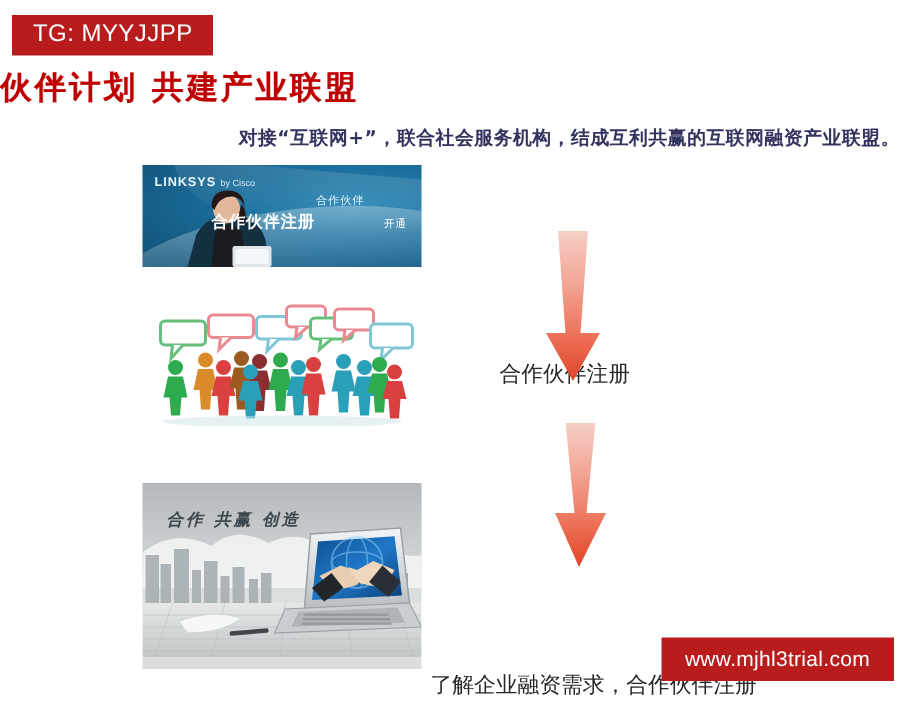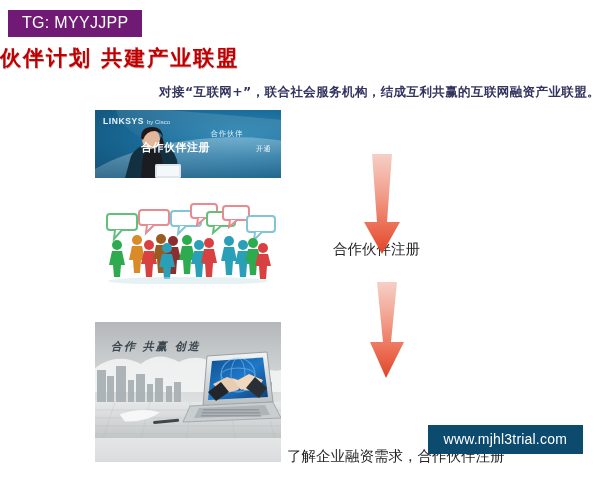--- a/index.html
+++ b/index.html
@@ -13,21 +13,21 @@
     position: relative;
     overflow: hidden;
     font-family: "Liberation Sans", sans-serif;
   }
 
   
   #tg-tag {
     position: absolute;
     left: 8px;
     top: 10px;
-    background: #701a75;
+    background: #b91c1c;
     color: #ffffff;
     font-size: 16px;
     letter-spacing: 0.3px;
     padding: 5px 14px 6px 14px;
     line-height: 1;
     font-family: "Liberation Sans", sans-serif;
   }
 
   
   #slide-title {
@@ -147,21 +147,21 @@
     top: 0;
     width: 186px;
     height: 88px;
     background: #ffffff;
   }
 
   
   #thumb-handshake {
     top: 0;
     width: 186px;
-    height: 140px;
+    height: 124px;
     background: linear-gradient(180deg,#b9bcbe 0%, #c9cccd 30%, #dfe1e2 55%, #eceeee 72%, #d9dbdc 100%);
   }
   #handshake-caption {
     position: absolute;
     left: 16px;
     top: 17px;
     color: #3c4850;
     font-size: 11px;
     font-weight: bold;
     letter-spacing: 2px;
@@ -181,23 +181,23 @@
   #label-step-2 { left: 287px; top: 251px; }
 
   
   .flow-arrow { position: absolute; }
   #arrow-1 { left: 352px; top: 152px; width: 60px; height: 104px; }
   #arrow-2 { left: 357px; top: 280px; width: 60px; height: 100px; }
 
   
   #watermark {
     position: absolute;
-    right: 17px;
+    right: 4px;
     bottom: 26px;
-    background: #0c4a6e;
+    background: #b91c1c;
     color: #ffffff;
     font-size: 14px;
     padding: 7px 16px 8px 16px;
     line-height: 1;
     letter-spacing: 0.2px;
     font-family: "Liberation Sans", sans-serif;
   }
 </style>
 </head>
 <body>

